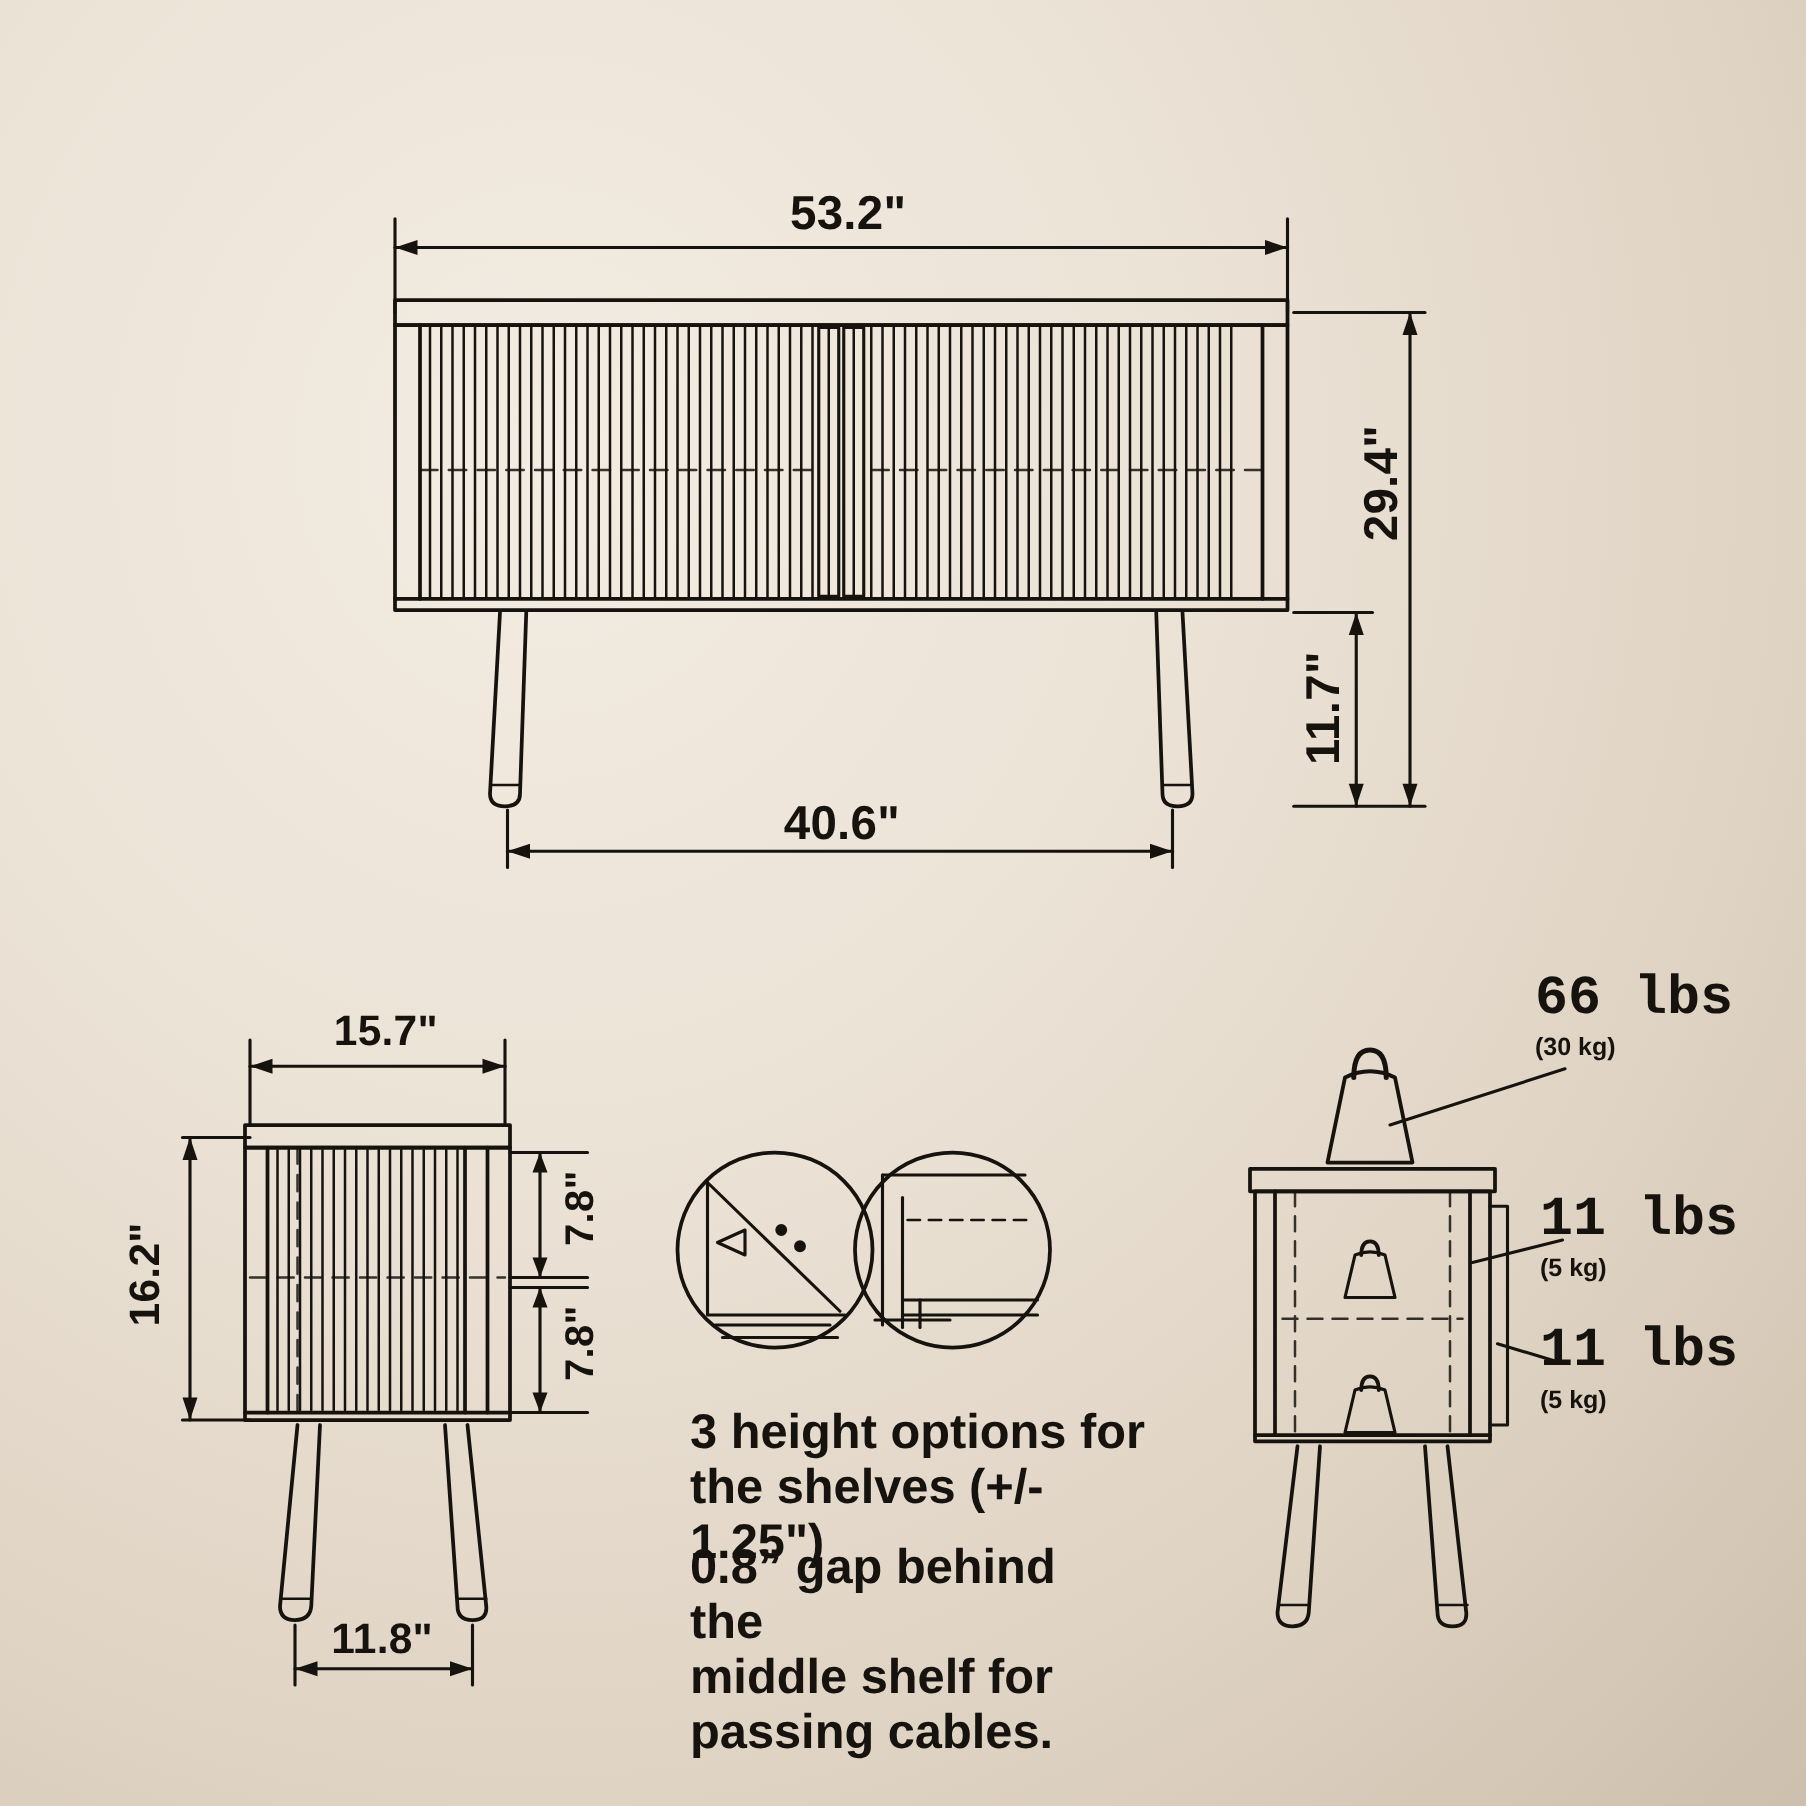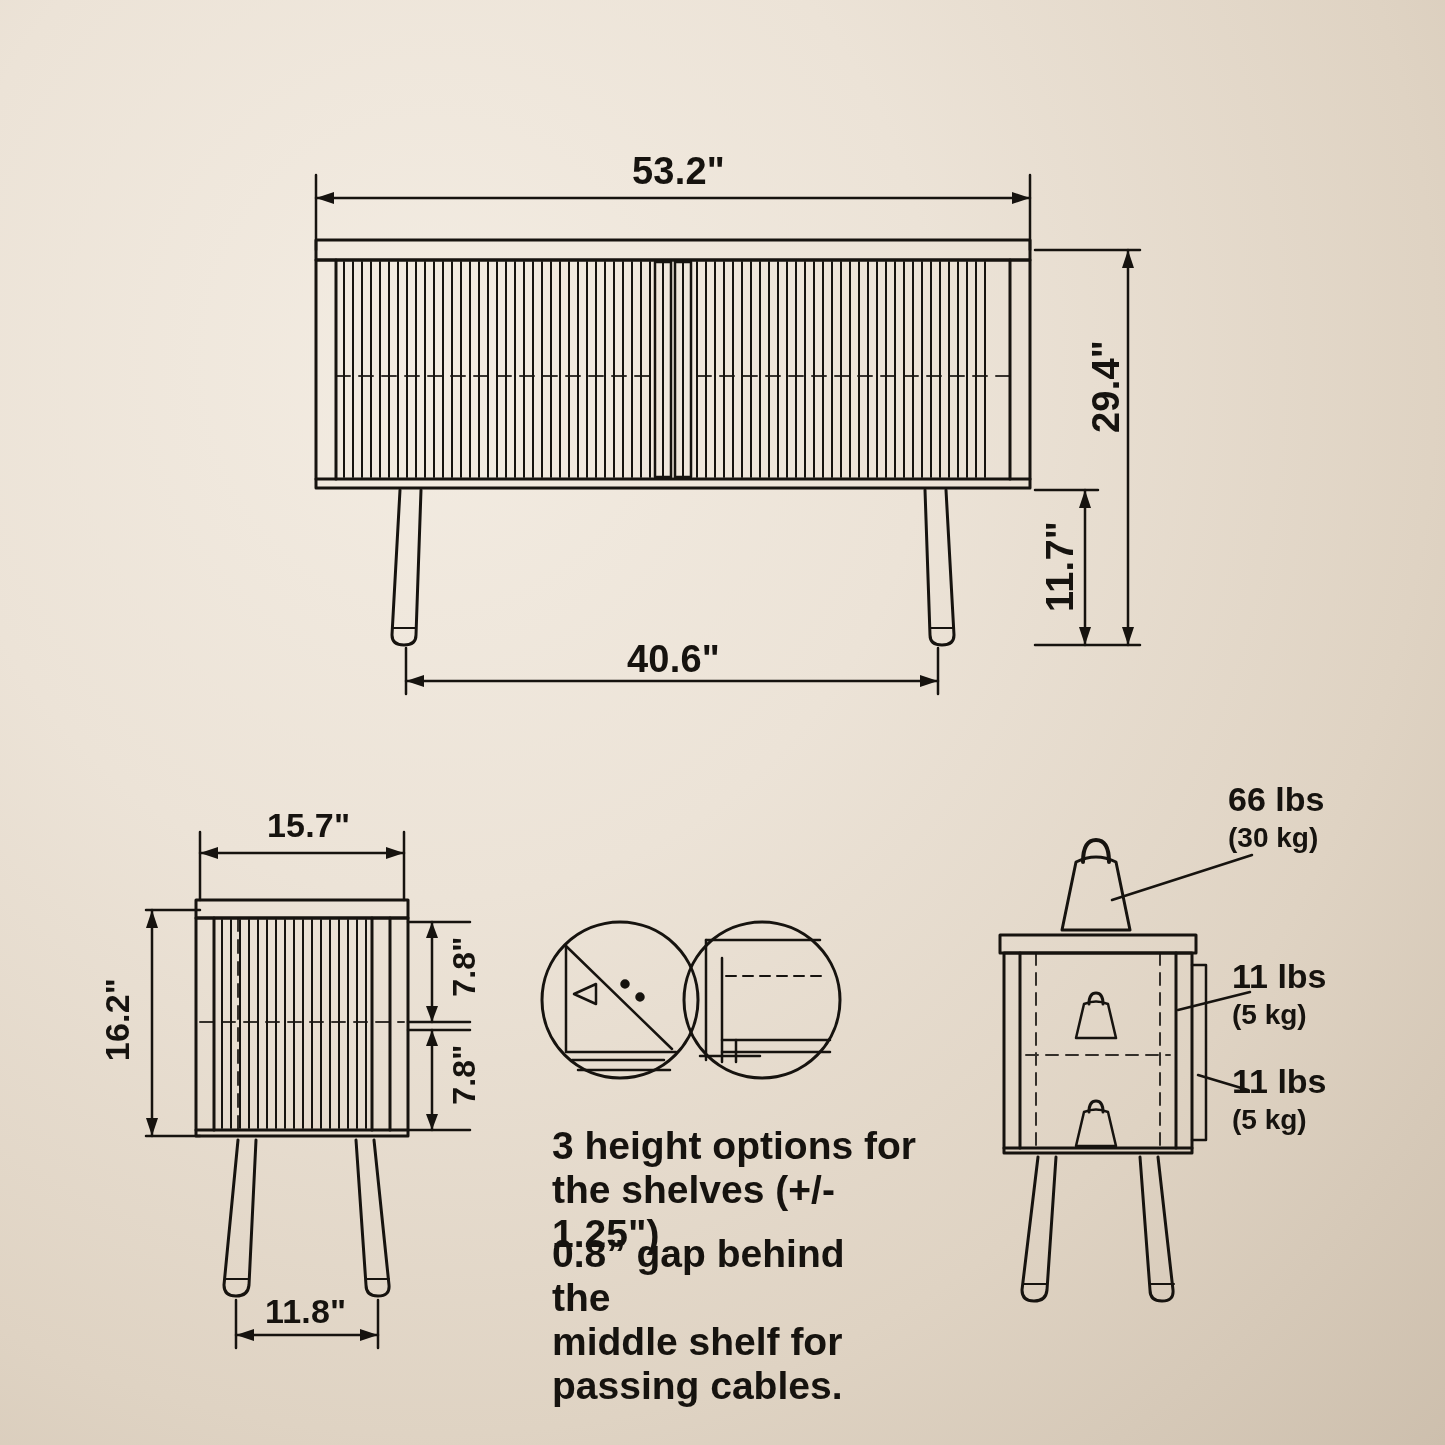--- a/index.html
+++ b/index.html
@@ -42,22 +42,22 @@
     line-height: 44px;
     font-weight: bold;
     white-space: pre-line;
   }
   .load-label {
     position: absolute;
     text-align: left;
     font-weight: bold;
     white-space: nowrap;
   }
-  .load-main { font-size: 34px; line-height: 42px; }
-  .load-sub { font-size: 28px; line-height: 36px; }
+  .load-main { font-size: 44px; line-height: 42px; font-family: Liberation Mono, monospace; }
+  .load-sub { font-size: 20px; line-height: 36px; }
 </style>
 </head>
 <body>
 
 <div class="stage">
 
   <svg class="diagram" viewBox="0 0 1445 1445">
     <g fill="none" stroke="#16130f" stroke-width="3" stroke-linecap="round" stroke-linejoin="round">
 
       <g>

